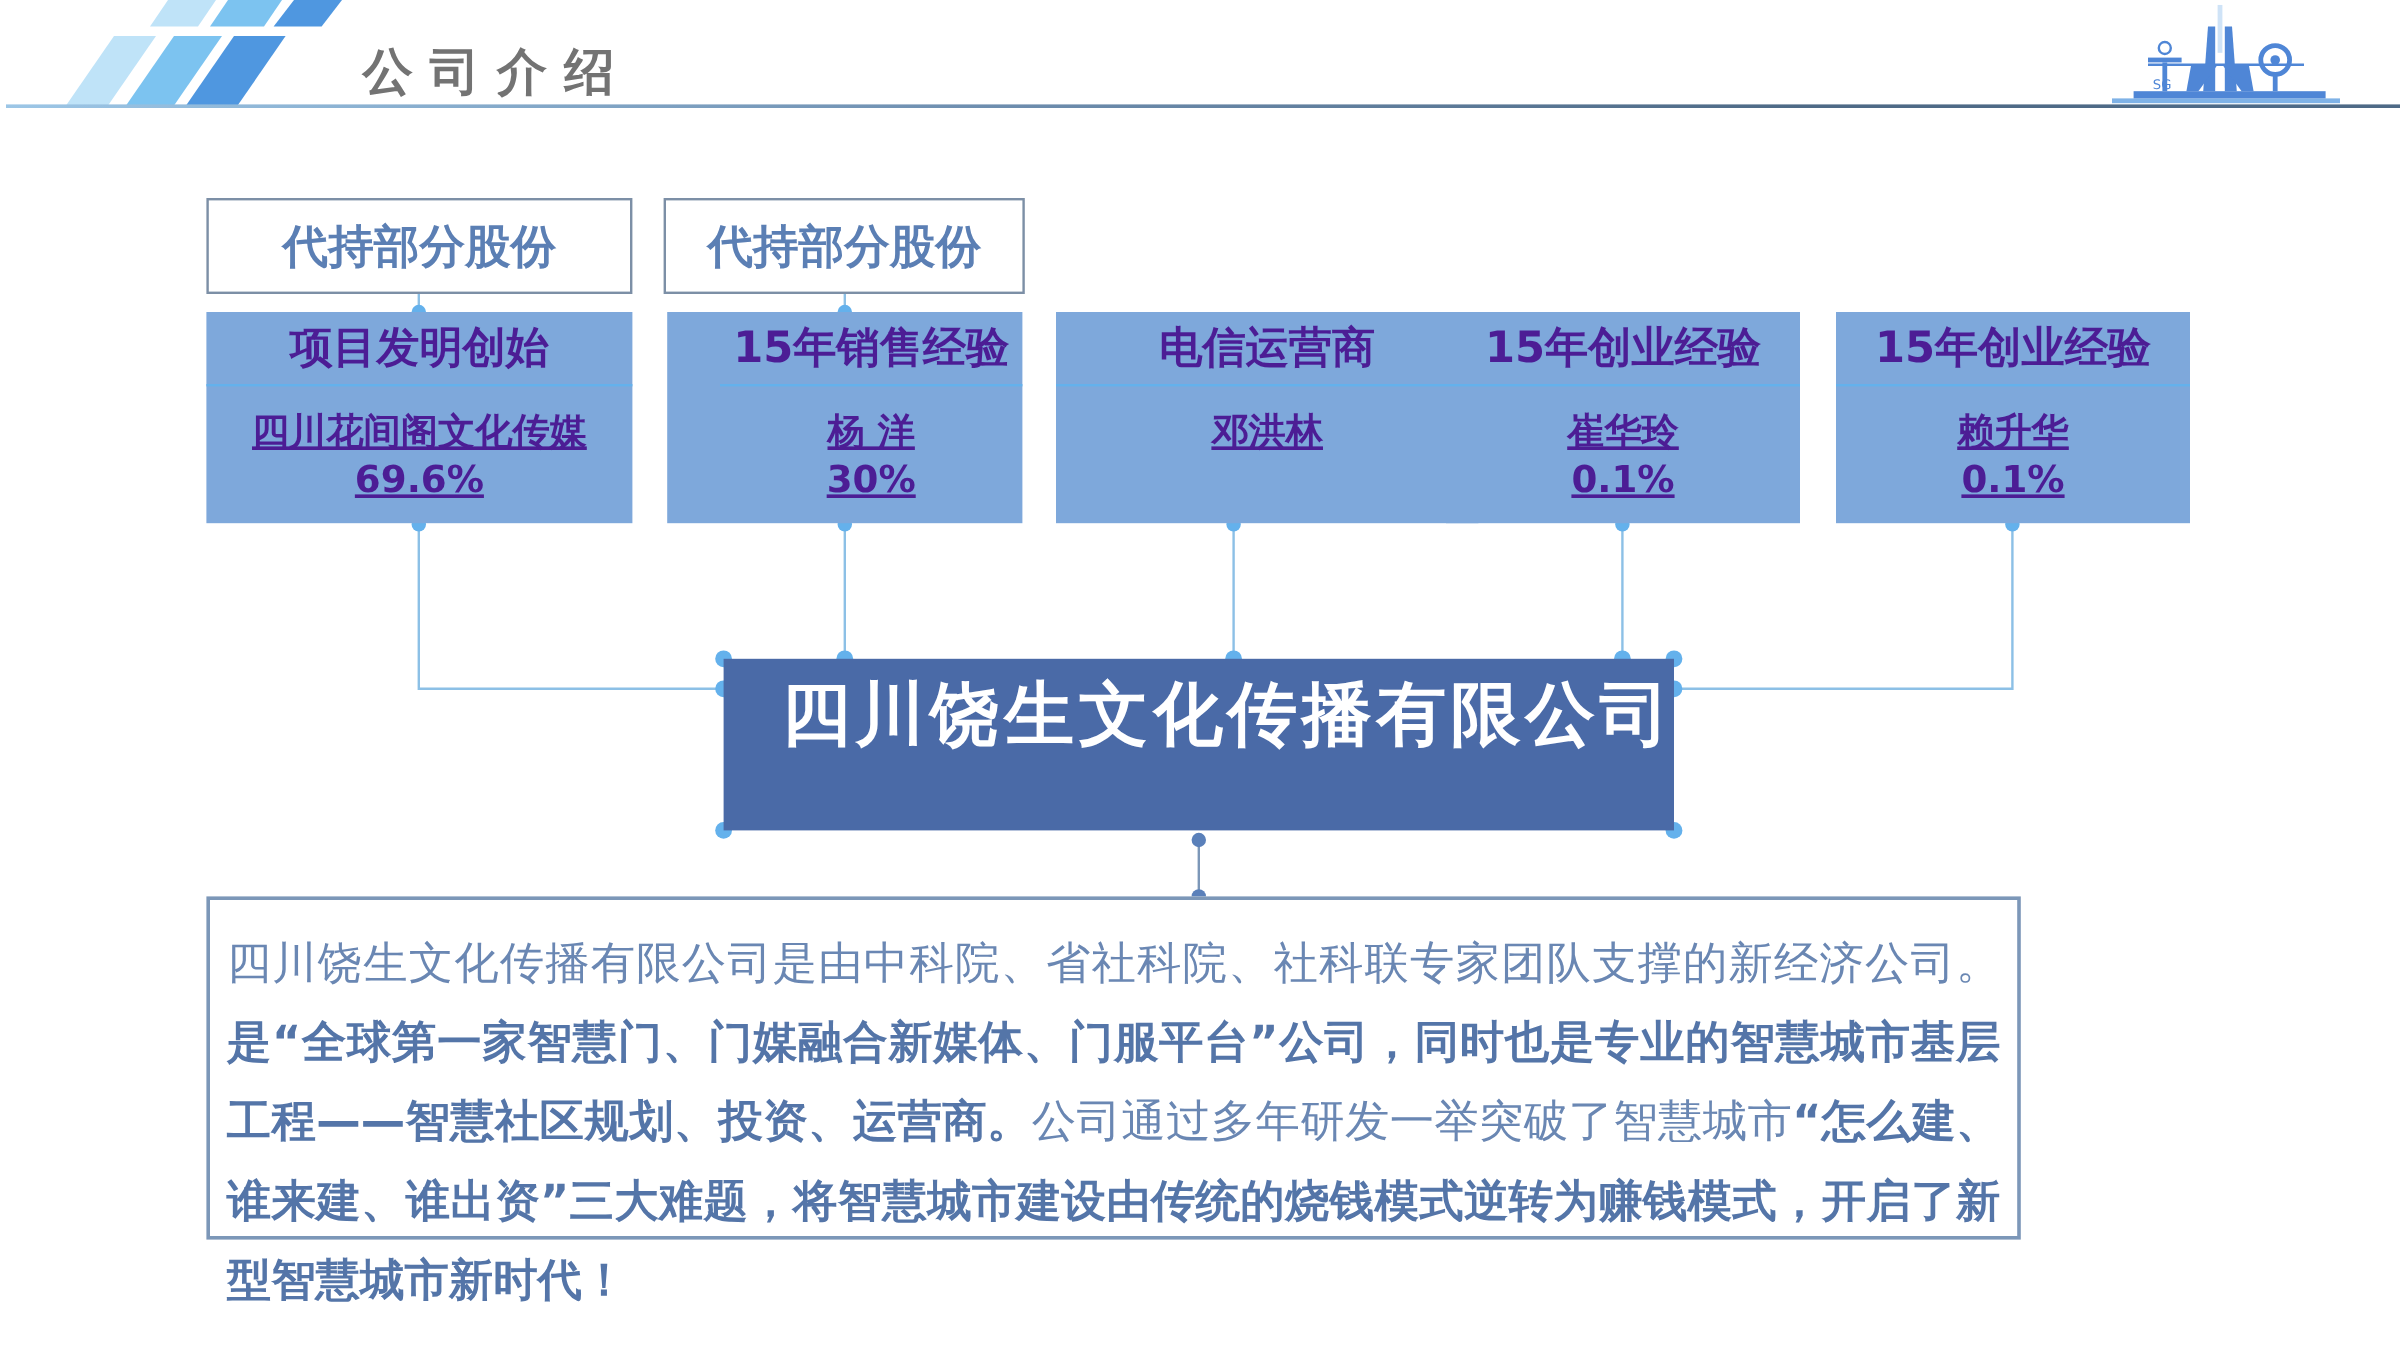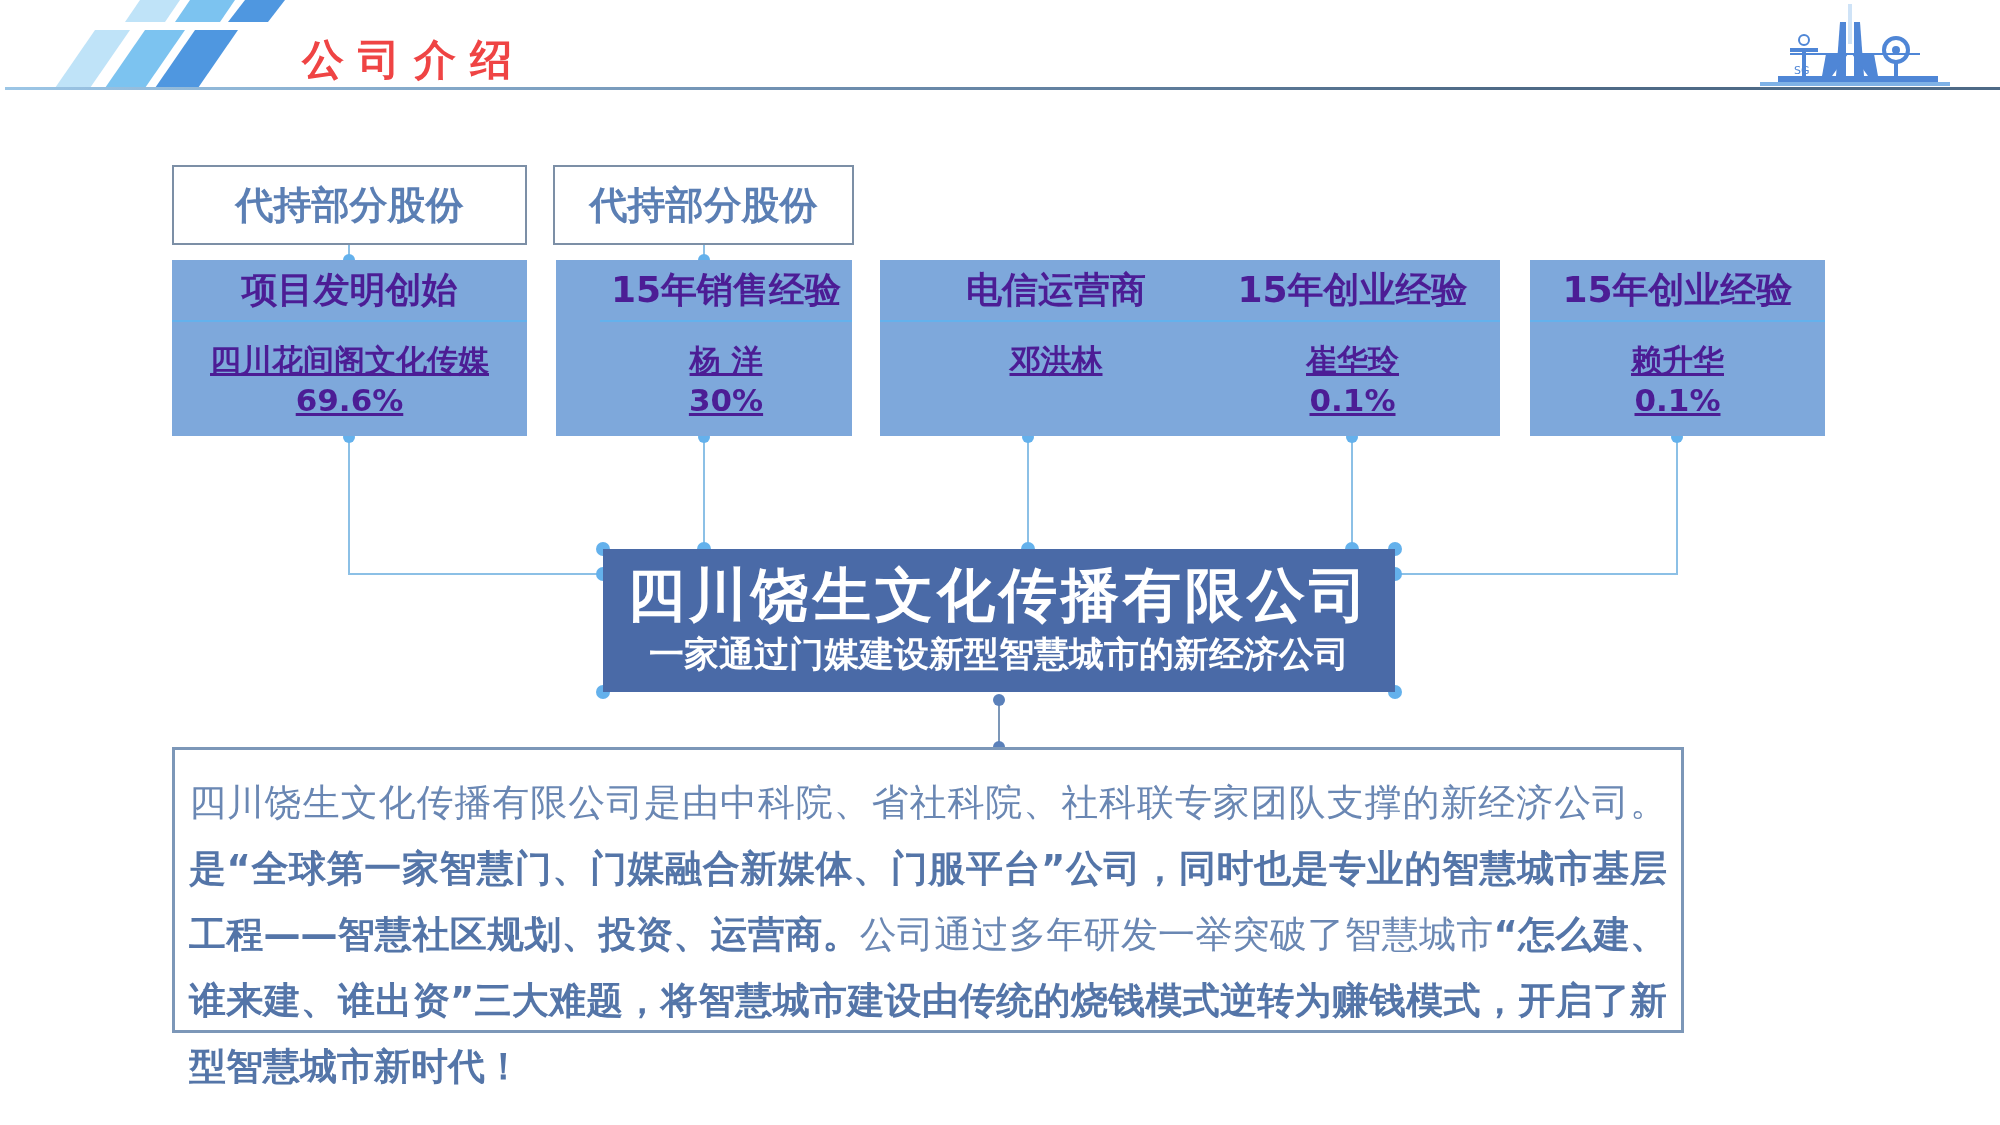--- a/index.html
+++ b/index.html
@@ -1,42 +1,42 @@
 <!DOCTYPE html>
 <html><head>
 <meta charset="utf-8">
 <style>
   * { box-sizing: border-box; margin: 0; padding: 0; }
   html, body { width: 2000px; height: 1125px; background: #ffffff; overflow: hidden; }
   body { position: relative; font-family: "DejaVu Sans", "Liberation Sans", sans-serif; }
 
   
   .stripes { position: absolute; left: 0; top: 0; width: 300px; height: 92px; }
-  .page-title { position: absolute; left: 302px; top: 32px; font-size: 42px; font-weight: bold; color: #ef4444; letter-spacing: 14px; }
+  .page-title { position: absolute; left: 302px; top: 32px; font-size: 42px; font-weight: bold; color: #737373; letter-spacing: 14px; }
   .header-line { position: absolute; left: 5px; right: 0; top: 87px; height: 3px;
     background: linear-gradient(90deg, #9cc6e6 0%, #6f8fb0 40%, #4e6a86 75%, #4e6a86 100%); }
   .city-logo { position: absolute; left: 1760px; top: 4px; width: 190px; height: 86px; }
 
   
   .connectors { position: absolute; left: 0; top: 0; width: 2000px; height: 1125px; pointer-events: none; }
 
   
   .note-box { position: absolute; top: 165px; height: 80px; border: 2px solid #7c8fa6; background: #fff;
     display: flex; align-items: center; justify-content: center;
     font-size: 38px; font-weight: bold; color: #5b7fb4; }
 
   
   .card { position: absolute; top: 260px; height: 176px; background: #7ea8db; color: #4c1d95; text-align: center; }
   .card-head { height: 62px; border-bottom: 2px solid #64b1ec; display: flex; align-items: center; justify-content: center;
     font-size: 36px; font-weight: bold; }
   .card-body { padding-top: 18px; font-size: 31px; font-weight: bold; line-height: 40px; text-decoration: underline; }
 
   
   .company { position: absolute; left: 603px; top: 549px; width: 792px; height: 143px; background: #4a6aa7;
-    color: #fff; text-align: center; }
+    color: #fff; text-align: right; }
   .company-name { margin-top: 10px; font-size: 58px; font-weight: bold; letter-spacing: 4px; line-height: 72px; }
   .company-tagline { font-size: 35px; font-weight: bold; line-height: 46px; }
 
   
   .desc { position: absolute; left: 172px; top: 747px; width: 1512px; height: 286px;
     border: 3px solid #7c97b8; background: #fff; padding: 20px 14px 0 14px; }
   .desc-text { font-size: 37px; line-height: 66px; color: #6a87b3; text-align: justify; }
   .desc-text b { color: #5475a8; font-weight: bold; }
 </style>
 </head>
@@ -146,18 +146,17 @@
 <div class="card" style="left:1530px;width:295px;">
   <div class="card-head">15年创业经验</div>
   <div class="card-body">
     <div>赖升华</div>
     <div>0.1%</div>
   </div>
 </div>
 
 <div class="company">
   <div class="company-name">四川饶生文化传播有限公司</div>
-  <div class="company-tagline">一家通过门媒建设新型智慧城市的新经济公司</div>
 </div>
 
 <div class="desc">
   <p class="desc-text"><span>四川饶生文化传播有限公司是由中科院、省社科院、社科联专家团队支撑的新经济公司。</span><b>是“全球第一家智慧门、门媒融合新媒体、门服平台”公司，同时也是专业的智慧城市基层工程——智慧社区规划、投资、运营商。</b><span>公司通过多年研发一举突破了智慧城市</span><b>“怎么建、谁来建、谁出资”三大难题，将智慧城市建设由传统的烧钱模式逆转为赚钱模式，开启了新型智慧城市新时代！</b></p>
 </div>
 
 </body></html>

